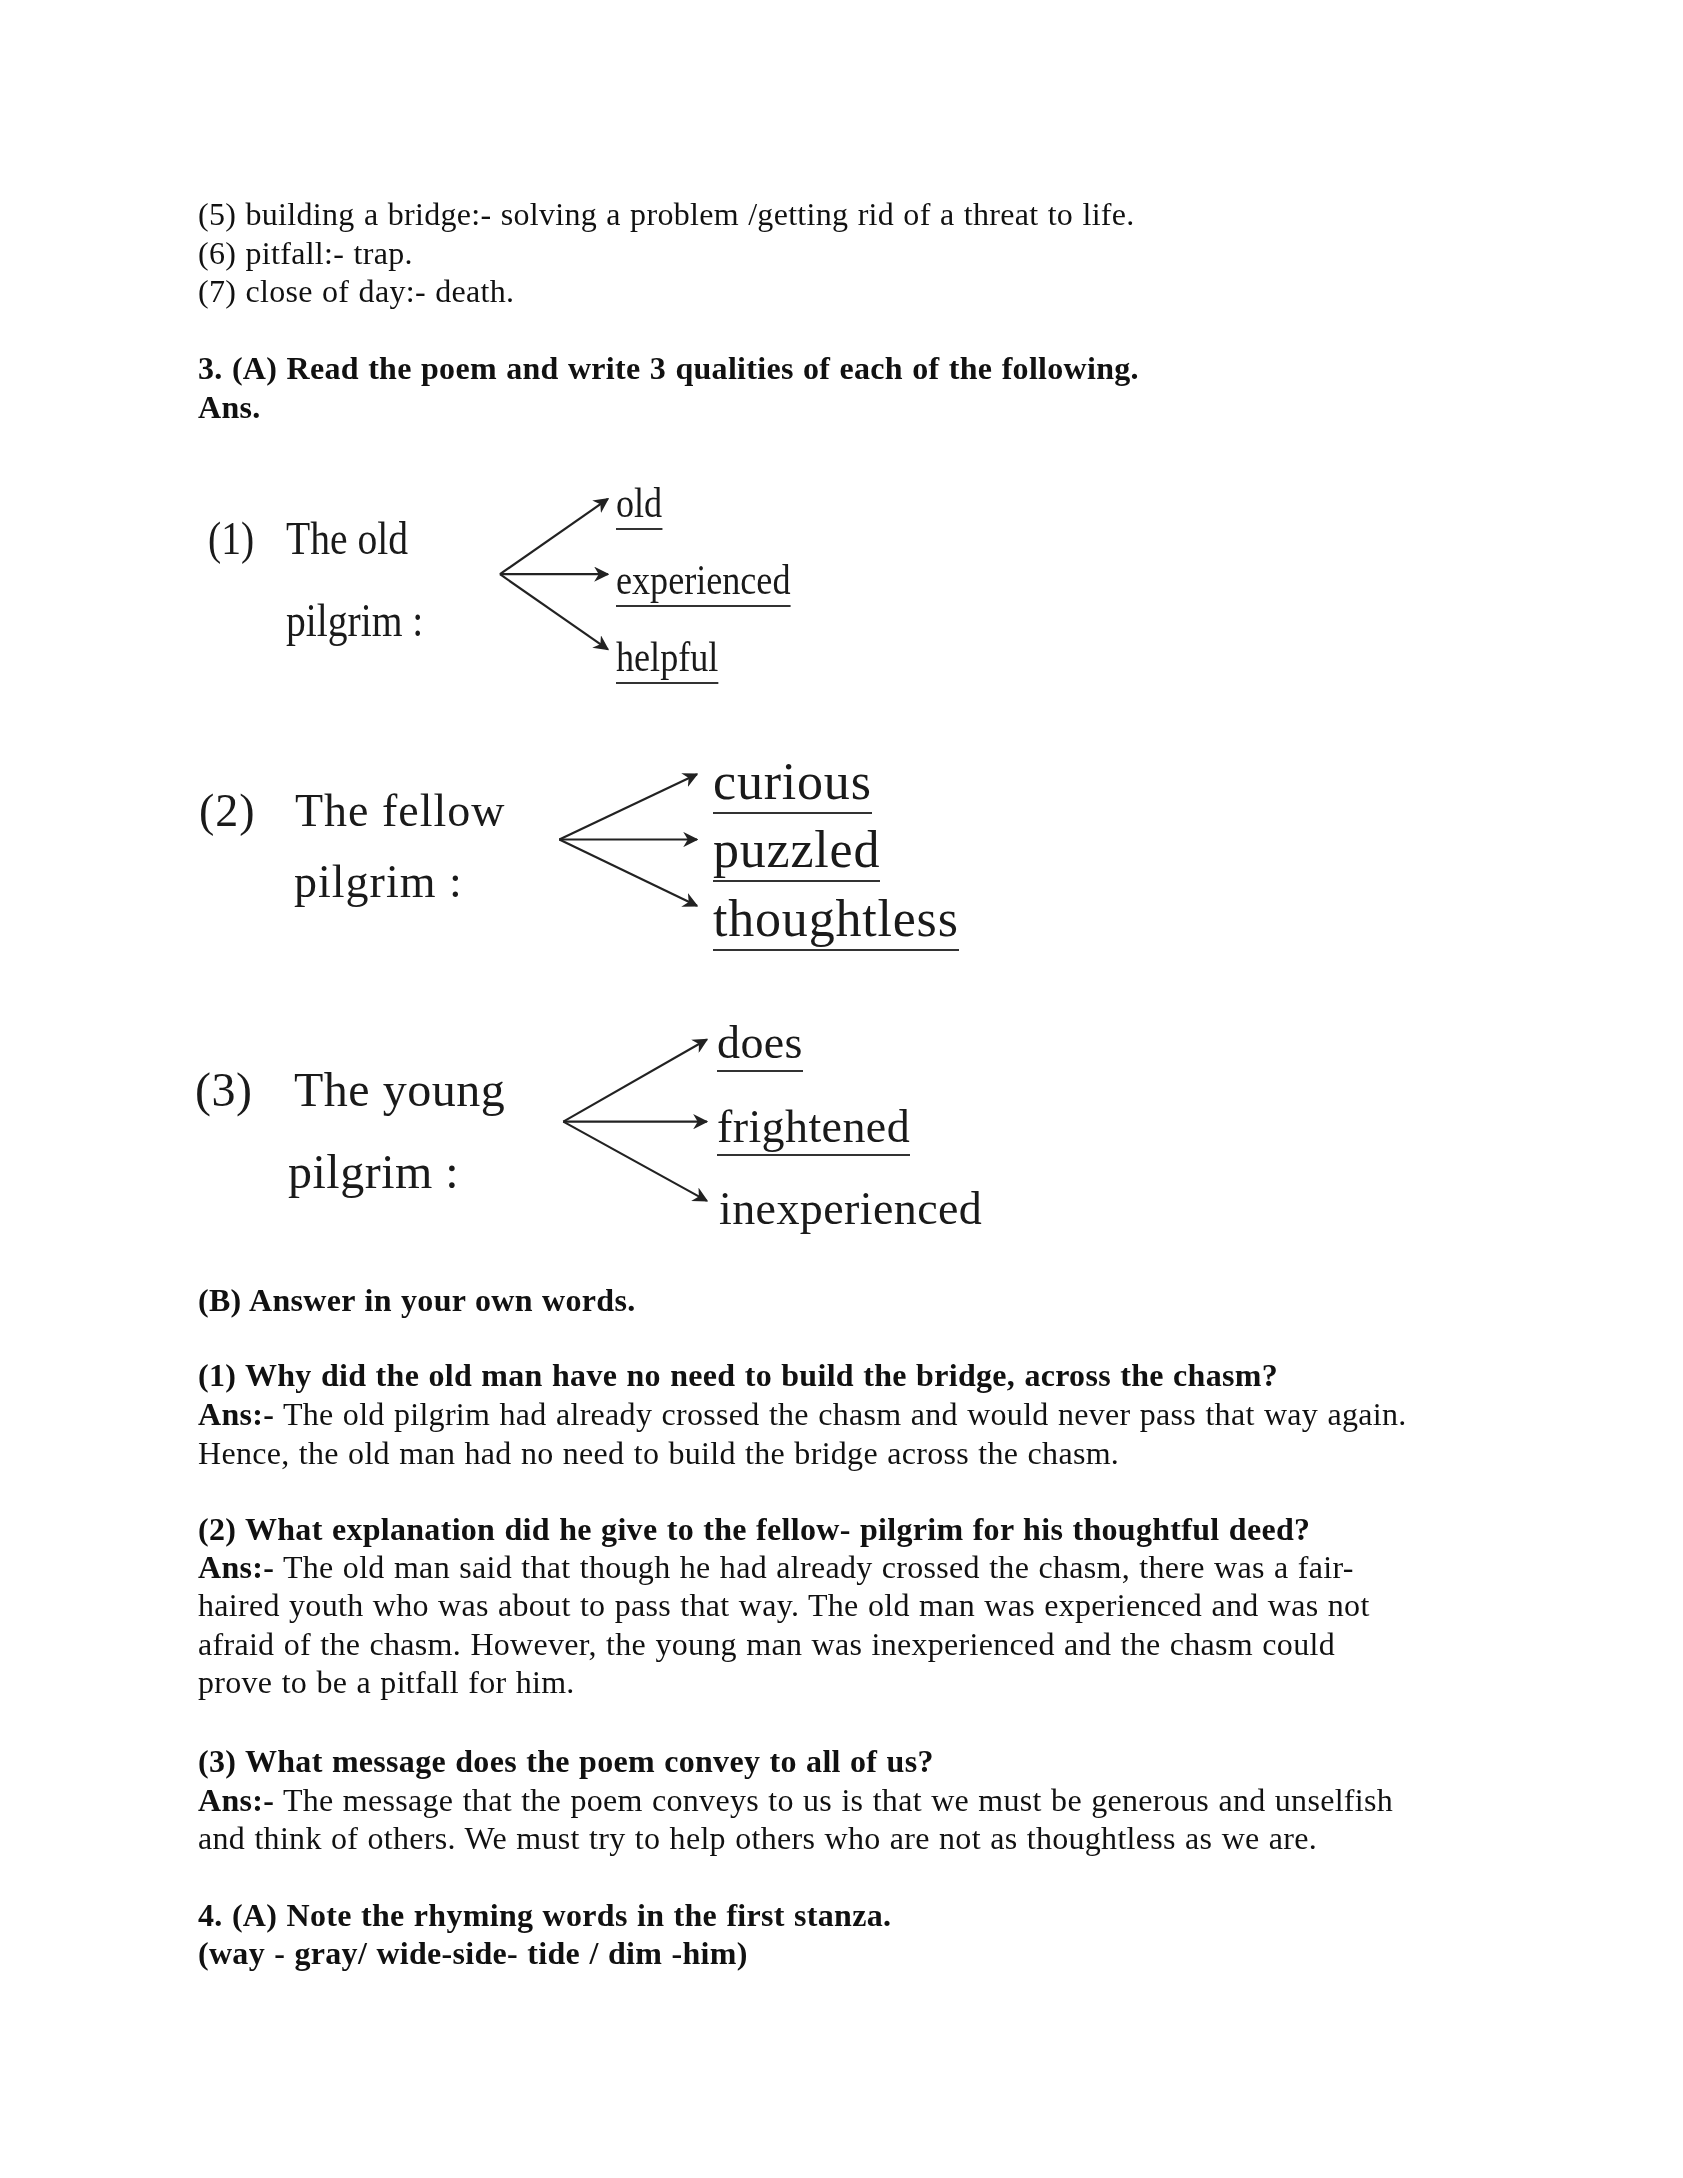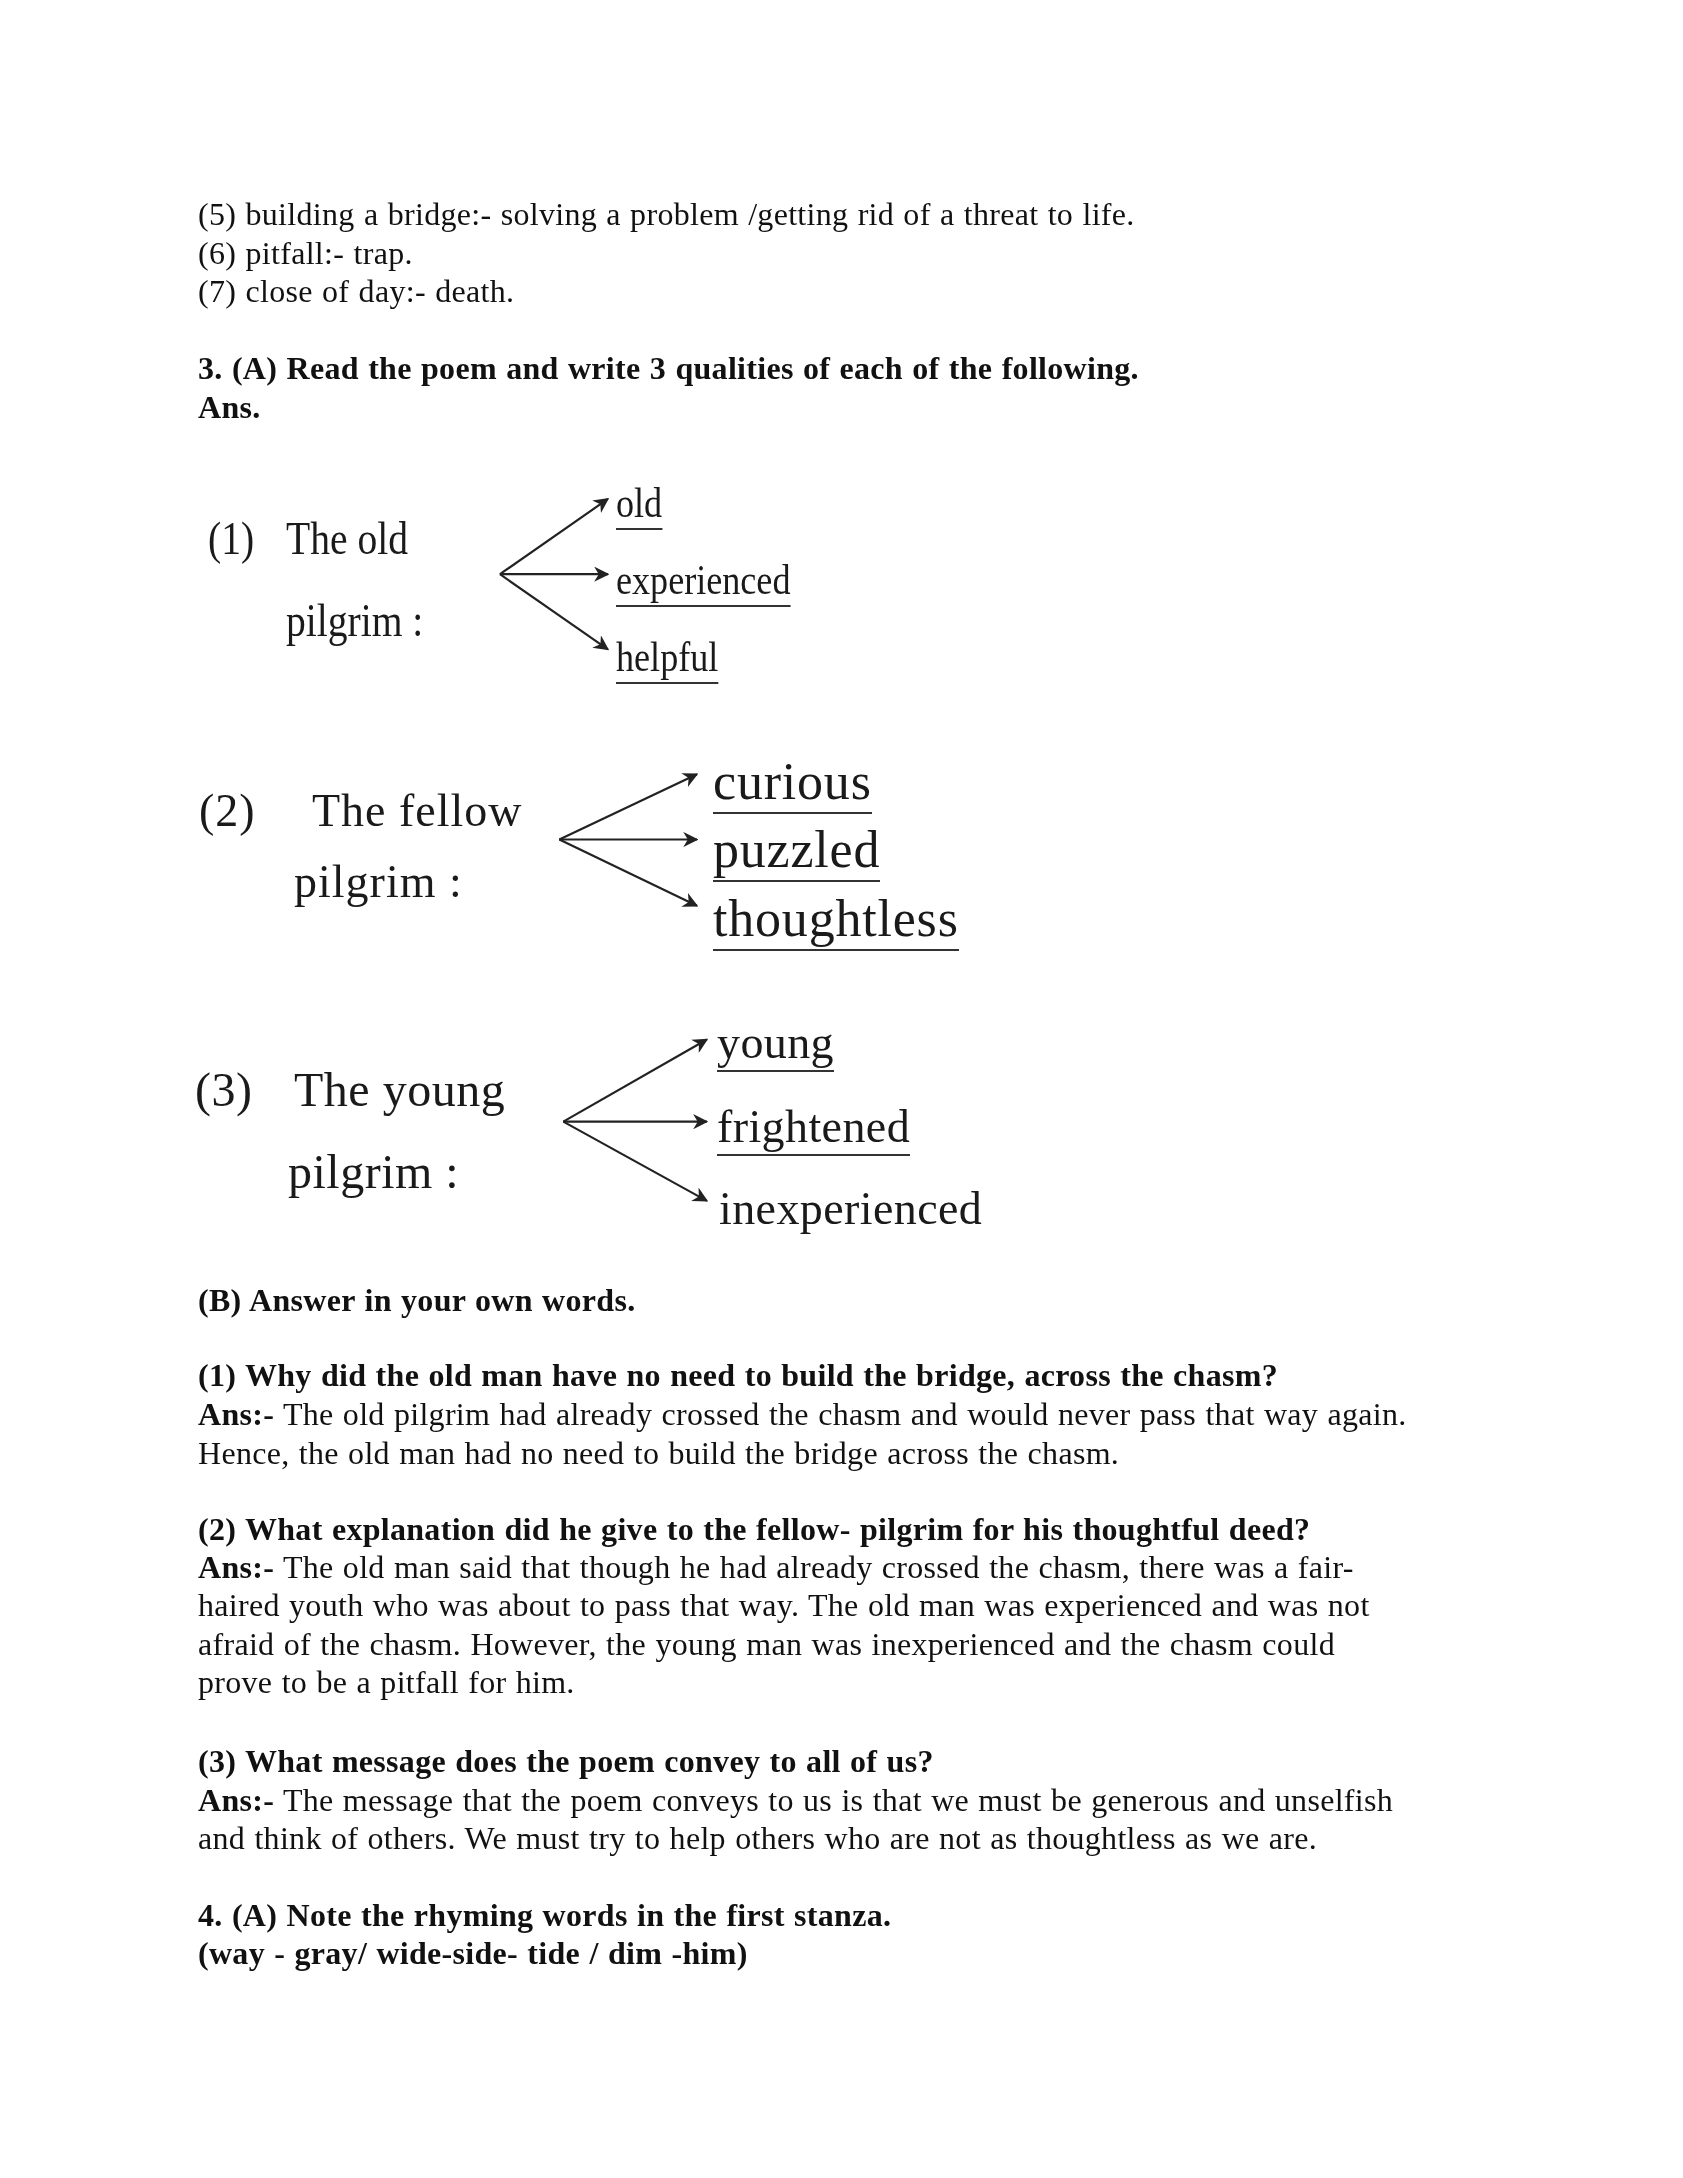--- a/index.html
+++ b/index.html
@@ -31,32 +31,32 @@
 
   <div class="dg c1" style="left:208px; top:516px;">(1)</div>
   <div class="dg c1" style="left:286px; top:516px;">The old</div>
   <div class="dg c1" style="left:286px; top:598px;">pilgrim :</div>
 
   <div class="q q1" style="left:616px; top:482px;">old</div>
   <div class="q q1" style="left:616px; top:559px;">experienced</div>
   <div class="q q1" style="left:616px; top:636px;">helpful</div>
 
   <div class="dg c2" style="left:199px; top:788px;">(2)</div>
-  <div class="dg c2" style="left:312px; top:788px;">The fellow</div>
+  <div class="dg c2" style="left:295px; top:788px;">The fellow</div>
   <div class="dg c2" style="left:294px; top:859px;">pilgrim :</div>
 
   <div class="q q2" style="left:713px; top:756px;">curious</div>
   <div class="q q2" style="left:713px; top:824px;">puzzled</div>
   <div class="q q2" style="left:713px; top:893px;">thoughtless</div>
 
   <div class="dg c3" style="left:195px; top:1066px;">(3)</div>
   <div class="dg c3" style="left:294px; top:1066px;">The young</div>
   <div class="dg c3" style="left:288px; top:1148px;">pilgrim :</div>
 
-  <div class="q q3" style="left:717px; top:1020px;">young</div>
+  <div class="q q3" style="left:717px; top:1020px;">does</div>
   <div class="q q3" style="left:717px; top:1104px;">frightened</div>
   <div class="q q3 nol" style="left:719px; top:1186px; clip-path: inset(0 0 0 0); height:44px; overflow:hidden;">inexperienced</div>
 
   <svg class="arr" width="1683" height="2178" viewBox="0 0 1700 2200">
     <defs>
       <marker id="ah" viewBox="0 0 10 10" refX="9" refY="5" markerWidth="7" markerHeight="7" orient="auto-start-reverse">
         <path d="M0,0 L10,5 L0,10 L3,5 Z" fill="#222"></path>
       </marker>
     </defs>
     <g stroke="#222" stroke-width="2.2" fill="none">

